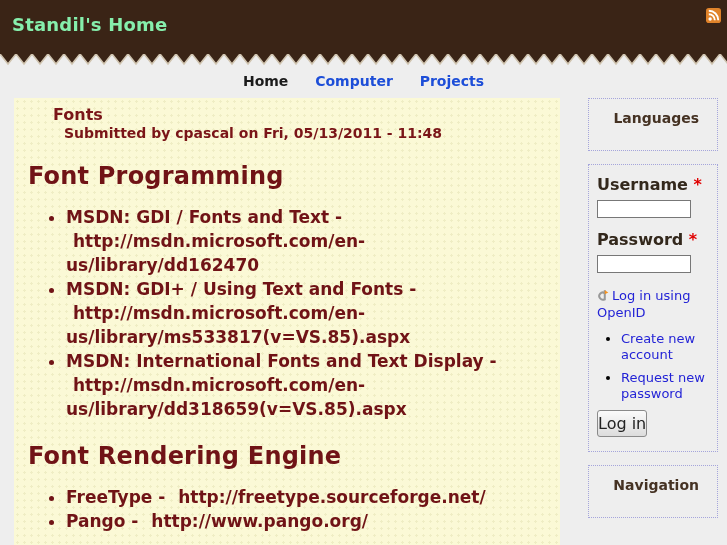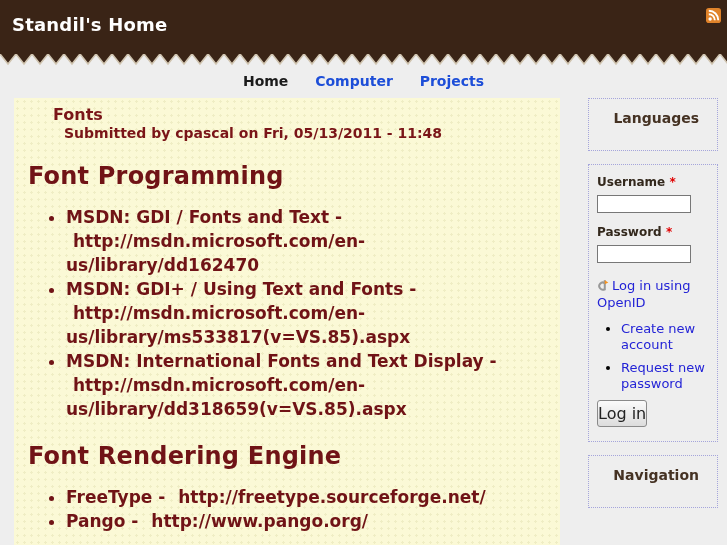--- a/index.html
+++ b/index.html
@@ -10,21 +10,21 @@
     position: relative;
   }
 
   
   .site-header {
     height: 54px;
     background: #3a2416;
     position: relative;
   }
   .site-title {
-    color: #ffffff;
+    color: #86efac;
     font-size: 18px;
     font-weight: bold;
     position: absolute;
     left: 12px;
     top: 14px;
     letter-spacing: 0.2px;
   }
   .rss { position: absolute; top: 8px; right: 6px; width: 15px; height: 15px; cursor: pointer; }
 
   .zigzag { display: block; width: 727px; height: 12px; }
@@ -82,21 +82,21 @@
   }
   .box ul { padding-left: 24px; }
   .box a { color: #2323d6; text-decoration: none; cursor: pointer; }
 
   .lang-list { list-style: disc; color: #000; }
   .lang-list li { font-size: 12px; margin: 5px 0; }
   .lang-list a { color: #1a1a1a; }
   .flag { vertical-align: -1px; margin-right: 4px; }
   .blocks { color: #0000e6; font-size: 13px; letter-spacing: 1px; }
 
-  .login-form label { display: block; font-size: 12px; font-weight: bold; color: #33281c; margin: 2px 0 4px 0; }
+  .login-form label { display: block; font-size: 16px; font-weight: bold; color: #33281c; margin: 2px 0 4px 0; }
   .req { color: #e00000; }
   .login-form input {
     width: 94px; height: 18px;
     border: 1px solid #777;
     background: #ffffff;
     font-size: 12px; padding: 1px 3px;
     margin-bottom: 10px;
   }
   .openid { font-size: 13px; line-height: 17px; margin: 4px 0 10px 0; }
   .openid-icon { vertical-align: -2px; margin-right: 3px; }

